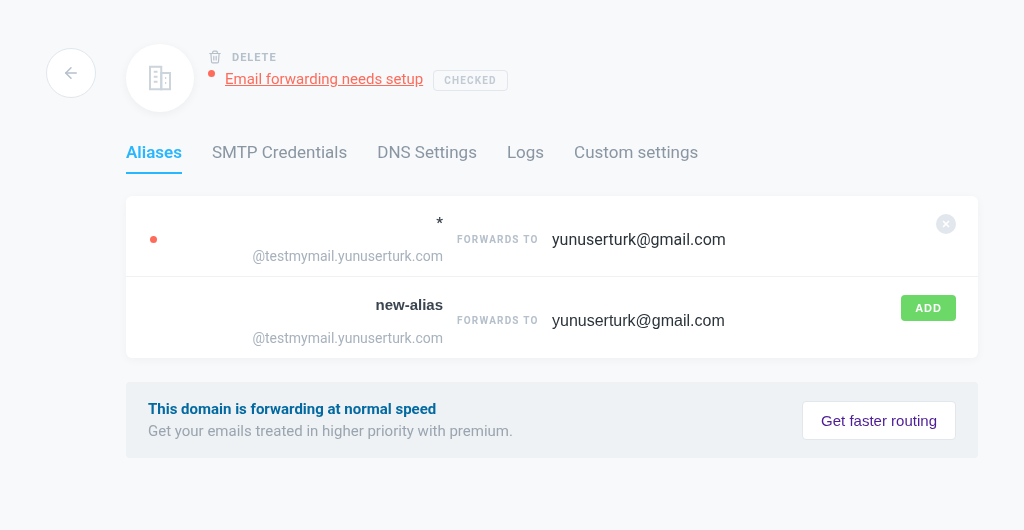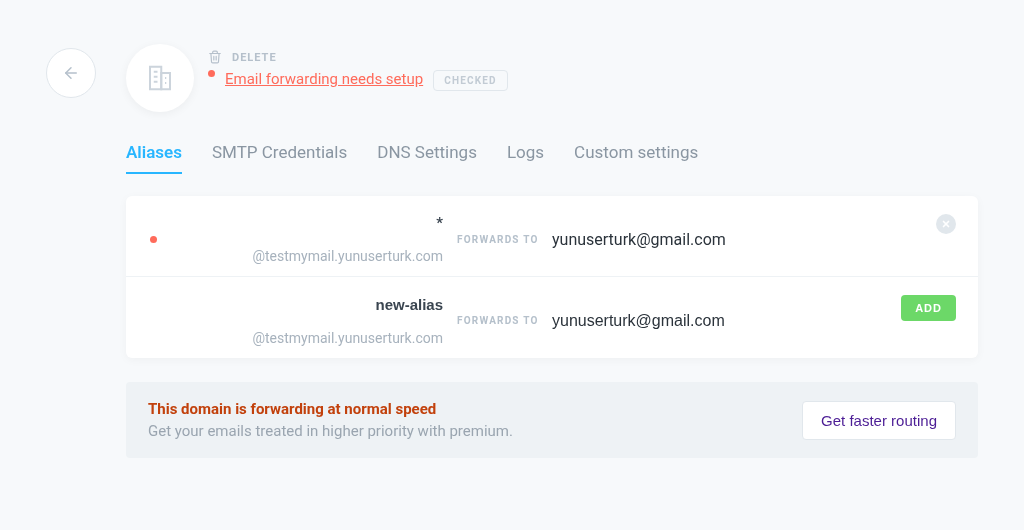--- a/index.html
+++ b/index.html
@@ -215,21 +215,21 @@
       background: #eef2f5;
       border-radius: 4px;
       padding: 18px 22px;
       display: flex;
       align-items: center;
       justify-content: space-between;
     }
     .banner-title {
       font-size: 15px;
       font-weight: 700;
-      color: #c2410c;
+      color: #0369a1;
     }
     .banner-sub {
       font-size: 15px;
       color: #9aa5b0;
       margin-top: 4px;
     }
     .banner-btn {
       background: #fff;
       border: 1px solid #e1e7ec;
       border-radius: 4px;

